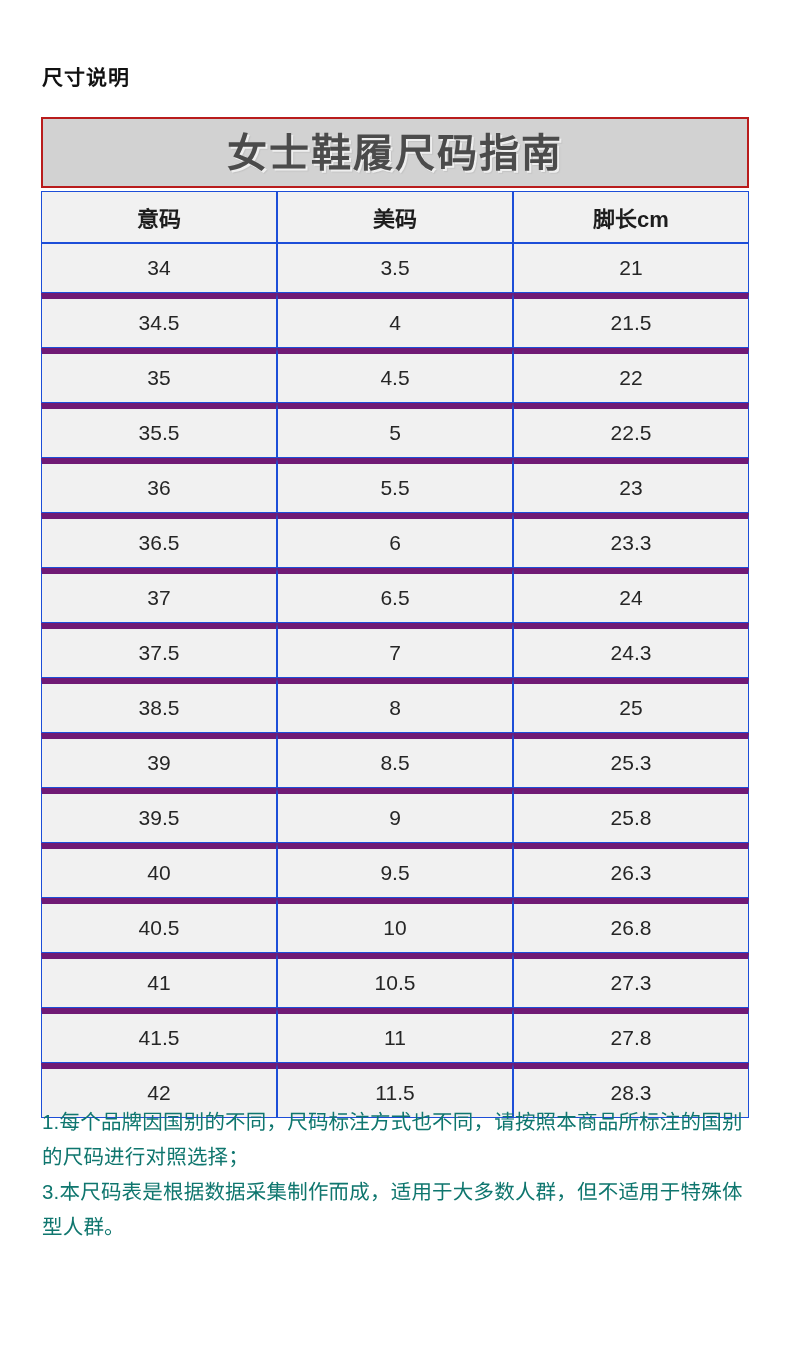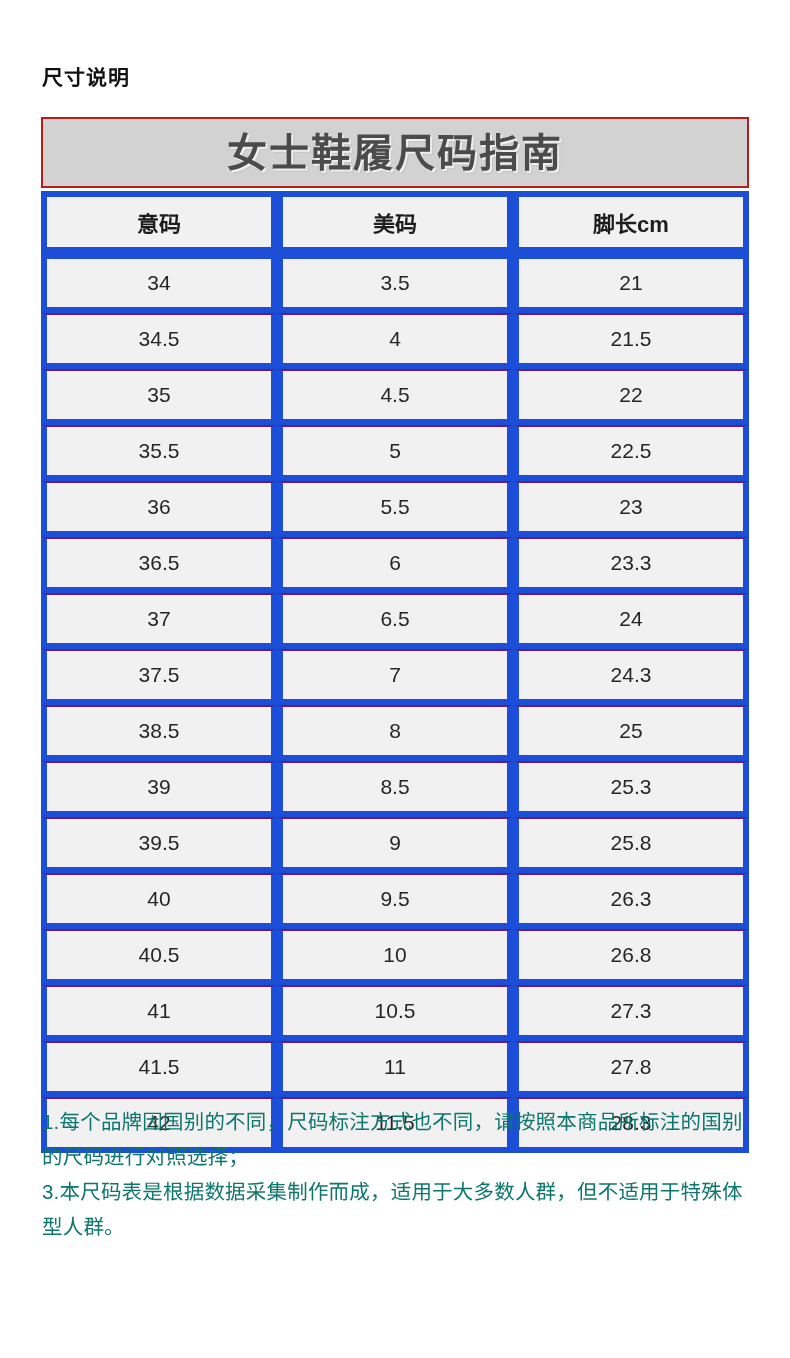--- a/index.html
+++ b/index.html
@@ -68,39 +68,39 @@
     table-layout: fixed;
     margin-top: 3px;
   }
   table.chart col.c1 { width: 33.33%; }
   table.chart col.c2 { width: 33.34%; }
   table.chart col.c3 { width: 33.33%; }
 
   table.chart th,
   table.chart td {
     background: #f1f1f1;
-    border: 6px solid #1d4ed8;
+    border: 1px solid #1d4ed8;
     height: 48px;
     text-align: center;
     vertical-align: middle;
     color: #262626;
     font-size: 21px;
     font-weight: normal;
     padding: 0;
   }
   table.chart th {
     font-weight: bold;
     font-size: 22px;
     color: #1d1d1d;
     height: 50px;
   }
   
   table.chart tr + tr th,
   table.chart tr + tr td {
-    border-top: 2px solid #701a75;
+    border-top: 6px solid #701a75;
   }
 
   
   .notes {
     position: absolute;
     left: 42px;
     top: 1104px;
     width: 706px;
     color: #0f766e;
     font-size: 20.5px;

